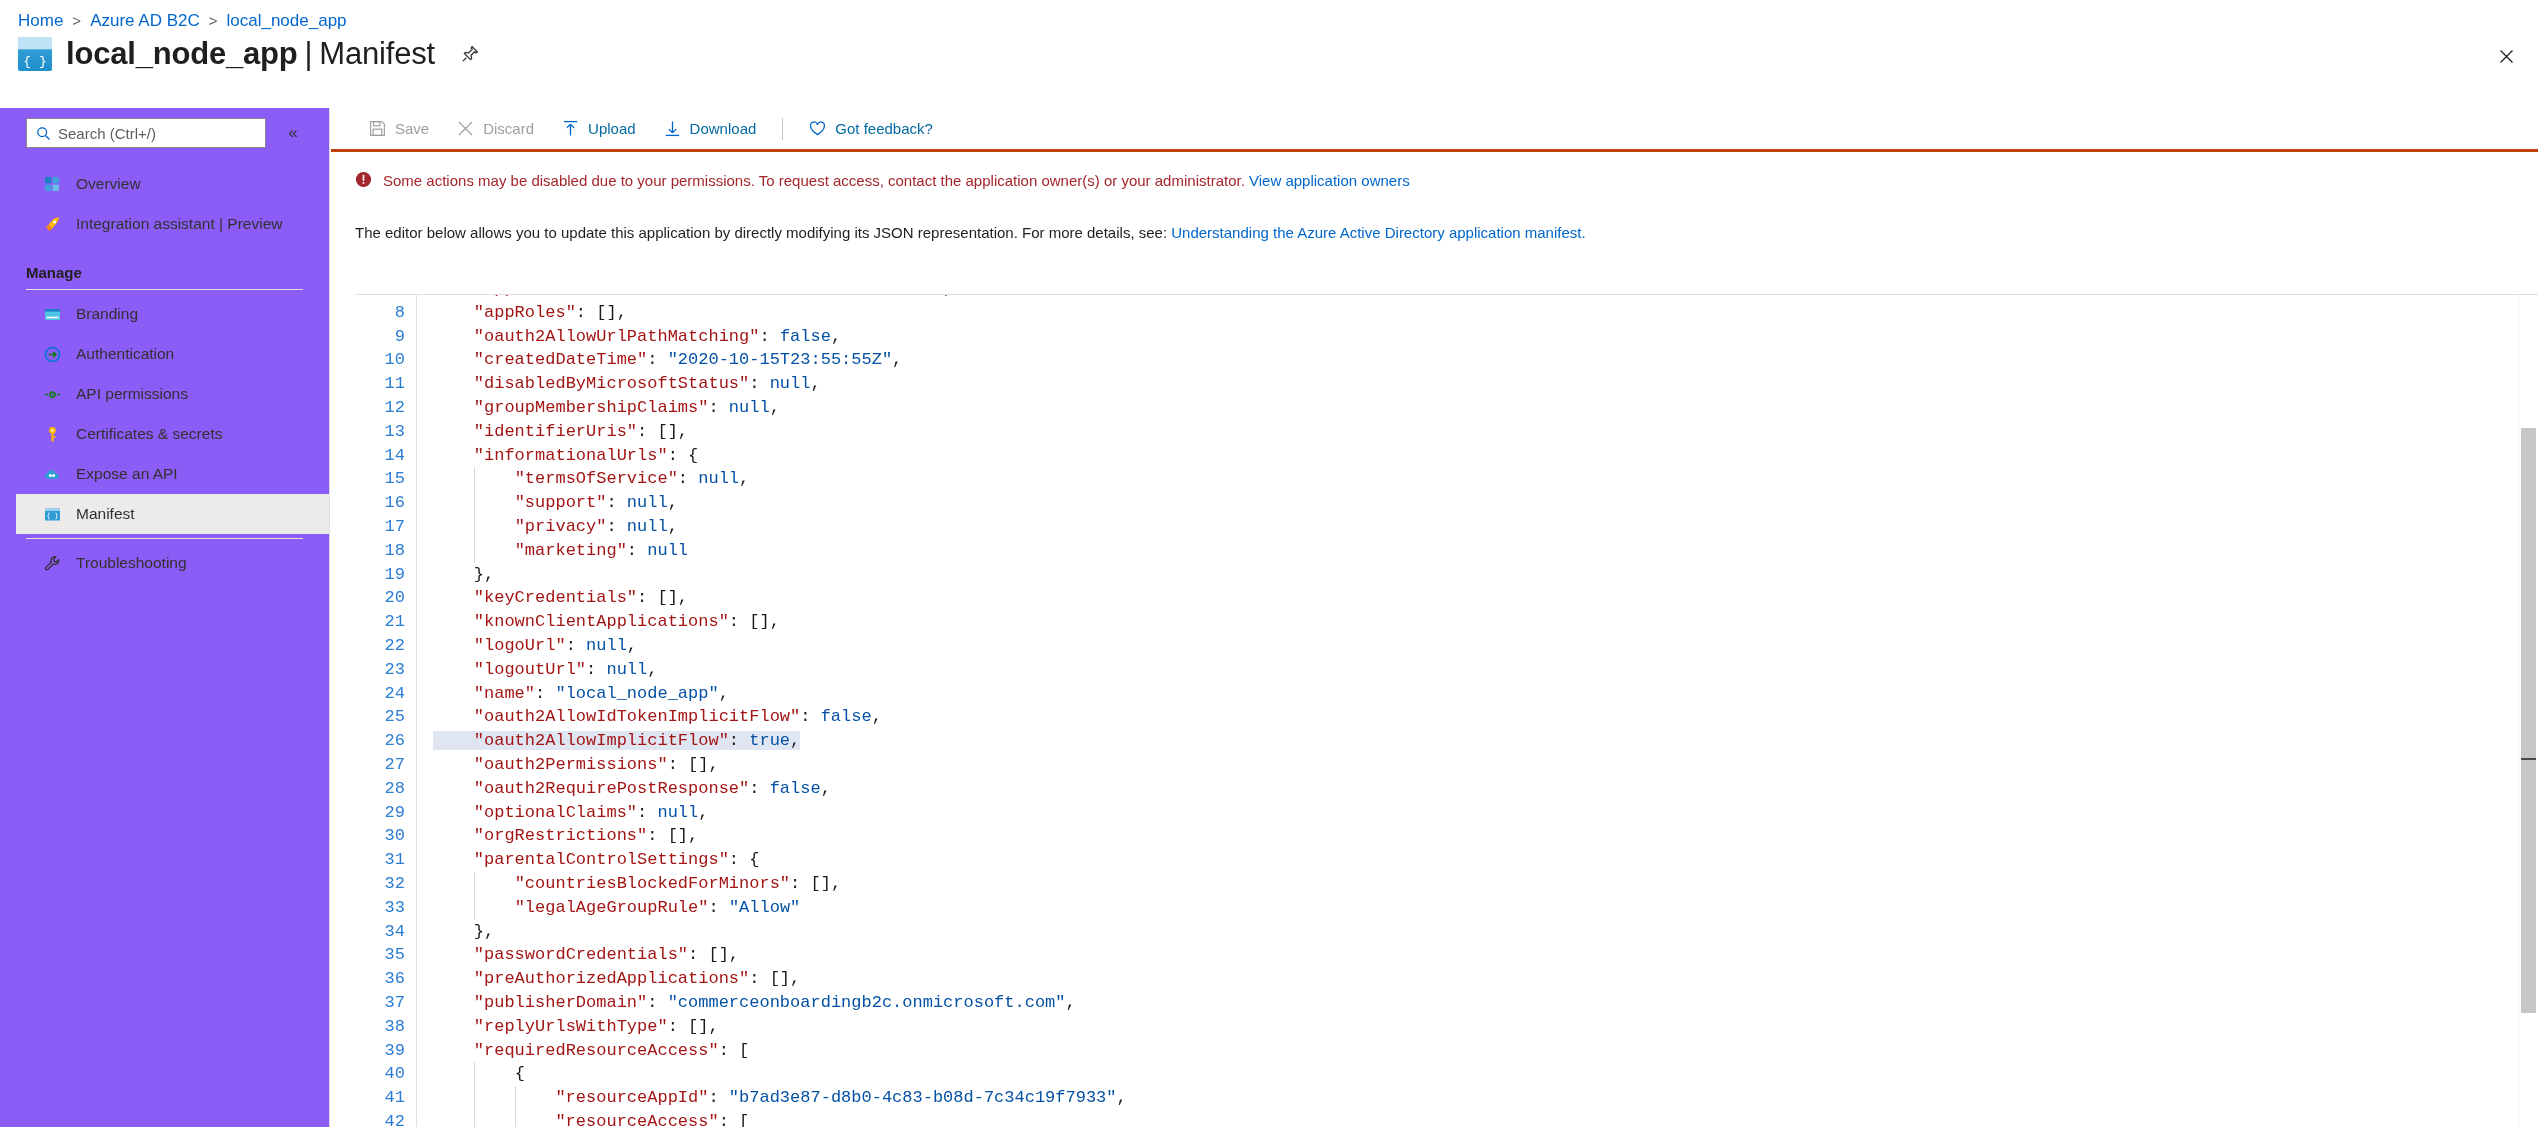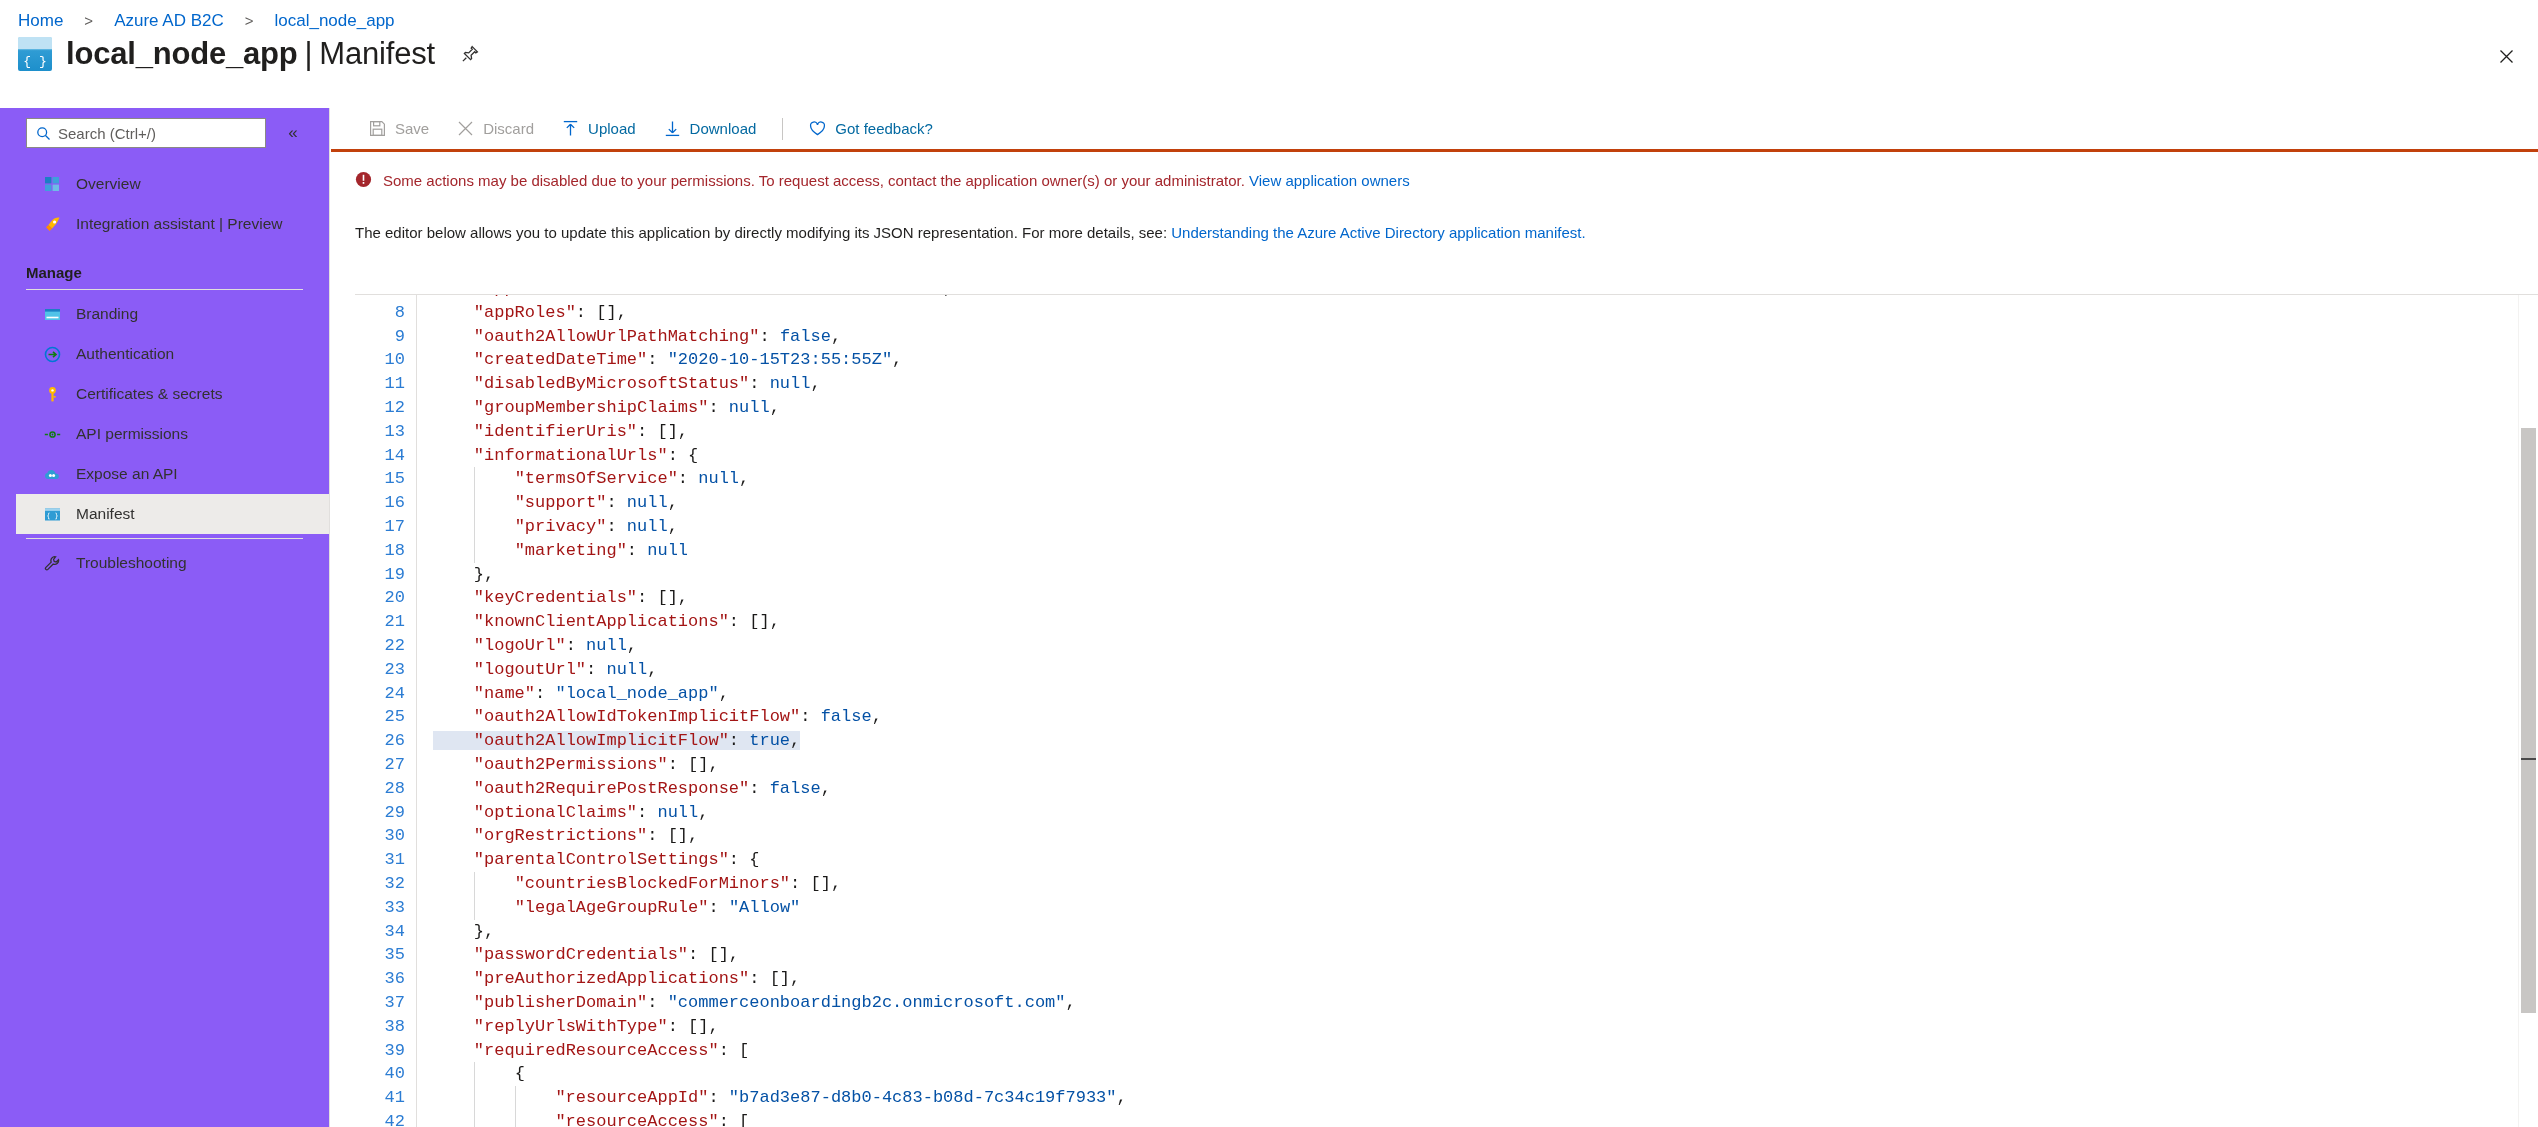--- a/index.html
+++ b/index.html
@@ -8,21 +8,21 @@
     width: 2538px; height: 1127px;
     background: #ffffff;
     font-family: "Liberation Sans", sans-serif;
     color: #1b1a19;
     overflow: hidden;
   }
 
   
   .breadcrumb {
     position: absolute; left: 18px; top: 10px;
-    display: flex; align-items: center; gap: 12px;
+    display: flex; align-items: center; gap: 0;
     font-size: 17px; line-height: 22px;
   }
   .crumb { color: #0066cc; cursor: pointer; white-space: nowrap; }
   .crumb-sep { color: #605e5c; margin: 0 9px; font-size: 15px; }
 
   
   .title-row {
     position: absolute; left: 18px; top: 32px;
     display: flex; align-items: center; gap: 0;
     height: 44px;
@@ -279,39 +279,39 @@
         <svg width="17" height="17" viewBox="0 0 17 17" fill="none">
           <circle cx="8.5" cy="8.5" r="7" stroke="#0078d4" stroke-width="1.6"></circle>
           <path d="M4.5 8.5h7M9 5.8l3 2.7-3 2.7" stroke="#107c10" stroke-width="1.6"></path>
         </svg>
       </span>
       <span>Authentication</span>
     </div>
 
     <div class="nav-item">
       <span class="nav-ico">
+        <svg width="17" height="17" viewBox="0 0 17 17" fill="none">
+          <circle cx="8.5" cy="8.5" r="2.6" stroke="#107c10" stroke-width="1.5"></circle>
+          <path d="M0.8 8.5h3.1M13.1 8.5h3.1" stroke="#107c10" stroke-width="1.6"></path>
+          <circle cx="8.5" cy="8.5" r="0.9" fill="#107c10"></circle>
+        </svg>
+      </span>
+      <span>API permissions</span>
+    </div>
+
+    <div class="nav-item">
+      <span class="nav-ico">
         <svg width="17" height="17" viewBox="0 0 17 17">
           <circle cx="8.5" cy="4.4" r="3.3" fill="#ffb900"></circle>
           <circle cx="8.5" cy="4.4" r="1.2" fill="#ffffff"></circle>
           <rect x="7.4" y="7" width="2.2" height="8.4" fill="#ffb900"></rect>
           <rect x="9.6" y="10" width="2" height="1.6" fill="#ffb900"></rect>
         </svg>
       </span>
       <span>Certificates &amp; secrets</span>
-    </div>
-
-    <div class="nav-item">
-      <span class="nav-ico">
-        <svg width="17" height="17" viewBox="0 0 17 17" fill="none">
-          <circle cx="8.5" cy="8.5" r="2.6" stroke="#107c10" stroke-width="1.5"></circle>
-          <path d="M0.8 8.5h3.1M13.1 8.5h3.1" stroke="#107c10" stroke-width="1.6"></path>
-          <circle cx="8.5" cy="8.5" r="0.9" fill="#107c10"></circle>
-        </svg>
-      </span>
-      <span>API permissions</span>
     </div>
 
     <div class="nav-item">
       <span class="nav-ico">
         <svg width="17" height="17" viewBox="0 0 17 17">
           <path d="M4.2 13c-1.8 0-3.2-1.4-3.2-3.1 0-1.5 1.1-2.8 2.5-3.1C4 5 5.5 4 7.3 4c2.1 0 3.9 1.5 4.2 3.5h.3c1.7 0 3.1 1.3 3.1 2.9S13.5 13 11.8 13z" fill="#2f9cd4"></path>
           <circle cx="6.4" cy="9.6" r="1.5" fill="#ffffff"></circle>
           <circle cx="9.6" cy="9.6" r="1.5" fill="#ffffff"></circle>
         </svg>
       </span>

